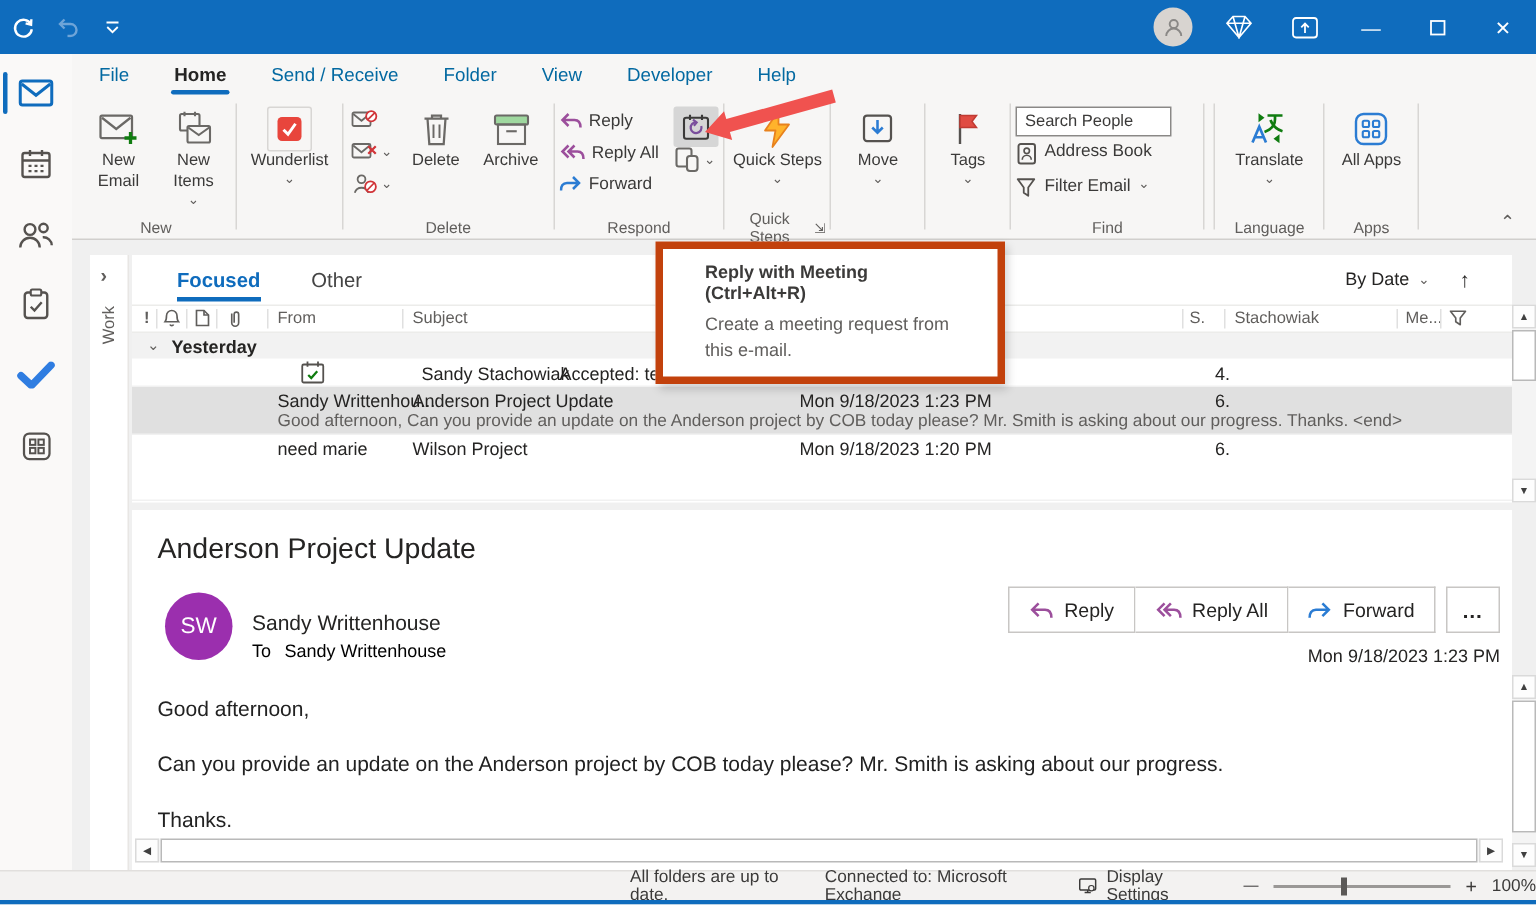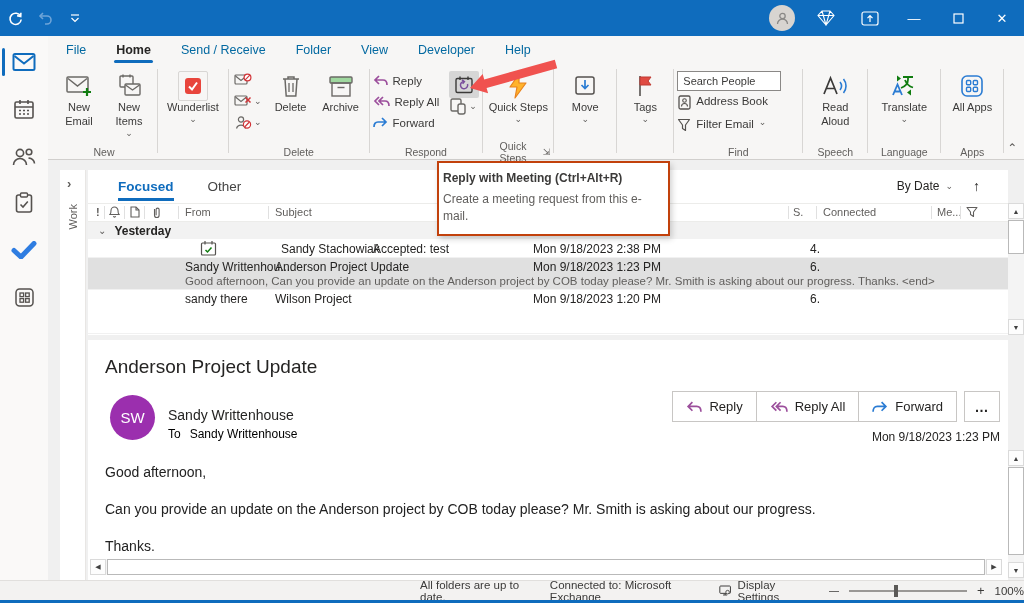--- a/index.html
+++ b/index.html
@@ -40,21 +40,21 @@
   .respond-txt { display:flex; flex-direction:column; gap:4px; padding-top:4px; }
   .respond-btn { display:flex; align-items:center; gap:5px; font-size:11.5px; color:#3b3a39; height:17px; cursor:default; }
   .respond-icons { display:flex; flex-direction:column; justify-content:space-between; padding:3px 0 4px 10px; }
   .meeting-btn { width:30px; height:27px; background:#d6d6d6; border-radius:2px; display:flex; align-items:center; justify-content:center; }
   .find-col { display:flex; flex-direction:column; gap:4px; padding-top:3px; }
   .search-people { width:104px; height:20px; border:1px solid #8a8886; background:#fff; font-size:11px; color:#3b3a39; display:flex; align-items:center; padding-left:5px; }
   .find-row { display:flex; align-items:flex-start; gap:5px; font-size:11.5px; color:#3b3a39; height:19px; }
   .ribbon-collapse { margin-left:auto; align-self:flex-end; padding:0 12px 4px 0; color:#605e5c; font-size:12px; }
 
   
-  .tooltip { position:absolute; left:437px; top:161px; width:233px; background:#fff; border:2px solid #c2410c; box-shadow:2px 3px 6px rgba(0,0,0,.18); padding:8px 4px 9px; z-index:50; }
+  .tooltip { position:absolute; left:437px; top:161px; width:233px; background:#fff; border:5px solid #c2410c; box-shadow:2px 3px 6px rgba(0,0,0,.18); padding:8px 28px 9px; z-index:50; }
   .tooltip .tt-title { font-size:12px; font-weight:bold; color:#3b3a39; margin-bottom:6px; }
   .tooltip .tt-body { font-size:12px; color:#605e5c; line-height:1.4; }
   .red-arrow { position:absolute; left:446px; top:58px; z-index:60; pointer-events:none; }
 
   
   .folder-strip { position:absolute; left:60px; top:170px; width:26px; height:410px; background:#fff; border-right:1px solid #e8e6e4; }
   .strip-expand { position:absolute; left:7px; top:6px; font-size:13px; color:#605e5c; font-weight:bold; }
   .strip-label { position:absolute; left:7px; top:34px; writing-mode:vertical-rl; transform:rotate(180deg); font-size:11px; color:#605e5c; }
 
   .list-panel { position:absolute; left:88px; top:170px; width:920px; height:165px; background:#fff; font-size:12px; color:#252423; }
@@ -438,35 +438,20 @@
                 </svg>
               <span>Filter Email</span>
               <span class="chev">⌄</span>
             </div>
           </div>
         </div>
         <div class="rgroup-label">Find</div>
       </div>
       <div class="vsep"></div>
 
-      <div class="rgroup" style="width:58px">
-        <div class="rgroup-content" style="justify-content:center">
-          <div class="btn-lg">
-            <div class="big-ic">
-              <svg width="28" height="24" viewBox="0 0 28 24">
-                  <path d="M3 20 L9.5 4 L16 20 M5.5 14.5 h8" fill="none" stroke="#3b3a39" stroke-width="1.7"></path>
-                  <path d="M19 8 a6.5 6.5 0 0 1 0 8" fill="none" stroke="#2b7cd3" stroke-width="1.6"></path>
-                  <path d="M22.5 5 a11 11 0 0 1 0 14" fill="none" stroke="#2b7cd3" stroke-width="1.6"></path>
-                </svg>
-            </div>
-            <span>Read Aloud</span>
-          </div>
-        </div>
-        <div class="rgroup-label">Speech</div>
-      </div>
       <div class="vsep"></div>
 
       <div class="rgroup" style="width:66px">
         <div class="rgroup-content" style="justify-content:center">
           <div class="btn-lg" style="width:62px">
             <div class="big-ic">
               <svg width="26" height="24" viewBox="0 0 26 24">
                   <path d="M12 3 h10 M17 3 v2.5 c0 4 -3 7 -7 8.5 M14 6 c1.5 4 4.5 6.5 8 7.5" fill="none" stroke="#107c10" stroke-width="1.8"></path>
                   <path d="M10 4.5 L6 1.5 v6 Z" fill="#107c10"></path>
                   <path d="M2 21 L6.5 10.5 L11 21 M3.8 17.5 h5.4" fill="none" stroke="#2b7cd3" stroke-width="1.8"></path>
@@ -550,21 +535,21 @@
             <path d="M4.5 3 v6.2 a2.3 2.3 0 0 0 4.6 0 V3.6 a1.5 1.5 0 0 0 -3 0 v5.6" fill="none" stroke="#605e5c" stroke-width="1.1"></path>
           </svg>
       </span>
       <span class="colsep" style="left:90px"></span>
       <span class="hcol" style="left:97px">From</span>
       <span class="colsep" style="left:180px"></span>
       <span class="hcol" style="left:187px">Subject</span>
       <span class="colsep" style="left:700px"></span>
       <span class="hcol" style="left:705px">S.</span>
       <span class="colsep" style="left:728px"></span>
-      <span class="hcol" style="left:735px">Connected</span>
+      <span class="hcol" style="left:735px">Stachowiak</span>
       <span class="colsep" style="left:843px"></span>
       <span class="hcol" style="left:849px">Me...</span>
       <span class="colsep" style="left:872px"></span>
       <span class="hcol" style="left:878px">
         <svg width="12" height="12" viewBox="0 0 12 12">
             <path d="M1 1.5 h10 L7.5 6 v4.5 l-3 -2 V6 Z" fill="none" stroke="#605e5c" stroke-width="1.1" stroke-linejoin="round"></path>
           </svg>
       </span>
     </div>
 
@@ -589,21 +574,21 @@
 
     <div class="mrow selected" style="height:32px">
       <span class="cell" style="left:97px;top:2px">Sandy Writtenhou...</span>
       <span class="cell" style="left:187px;top:2px">Anderson Project Update</span>
       <span class="cell" style="left:445px;top:2px">Mon 9/18/2023 1:23 PM</span>
       <span class="cell" style="left:722px;top:2px">6.</span>
       <span class="cell preview" style="left:97px;top:16px;width:800px;overflow:hidden">Good afternoon,  Can you provide an update on the Anderson project by COB today please? Mr. Smith is asking about our progress.  Thanks. &lt;end&gt;</span>
     </div>
 
     <div class="mrow" style="height:44px">
-      <span class="cell" style="left:97px;top:2px">sandy there</span>
+      <span class="cell" style="left:97px;top:2px">need marie</span>
       <span class="cell" style="left:187px;top:2px">Wilson Project</span>
       <span class="cell" style="left:445px;top:2px">Mon 9/18/2023 1:20 PM</span>
       <span class="cell" style="left:722px;top:2px">6.</span>
     </div>
   </div>
 
   <div class="vscroll" style="left:1008px;top:203px;height:132px">
     <div class="sb-btn" style="position:absolute;top:0">▲</div>
     <div class="vthumb" style="top:17px;height:34px"></div>
     <div class="sb-btn" style="position:absolute;bottom:0">▼</div>

